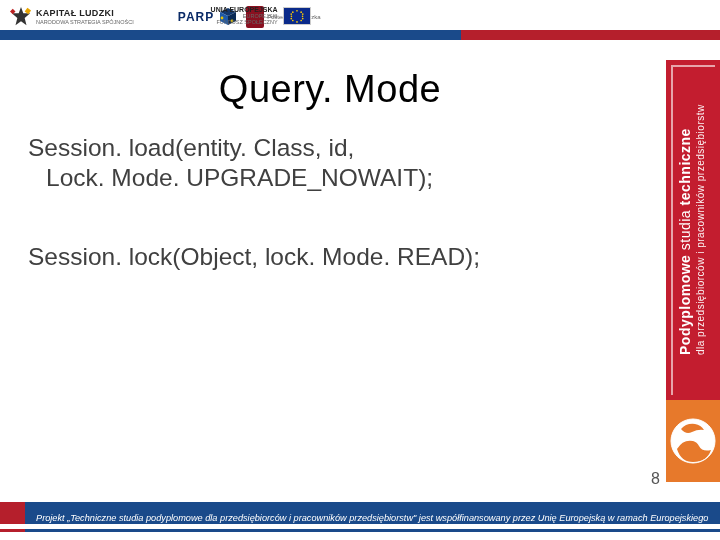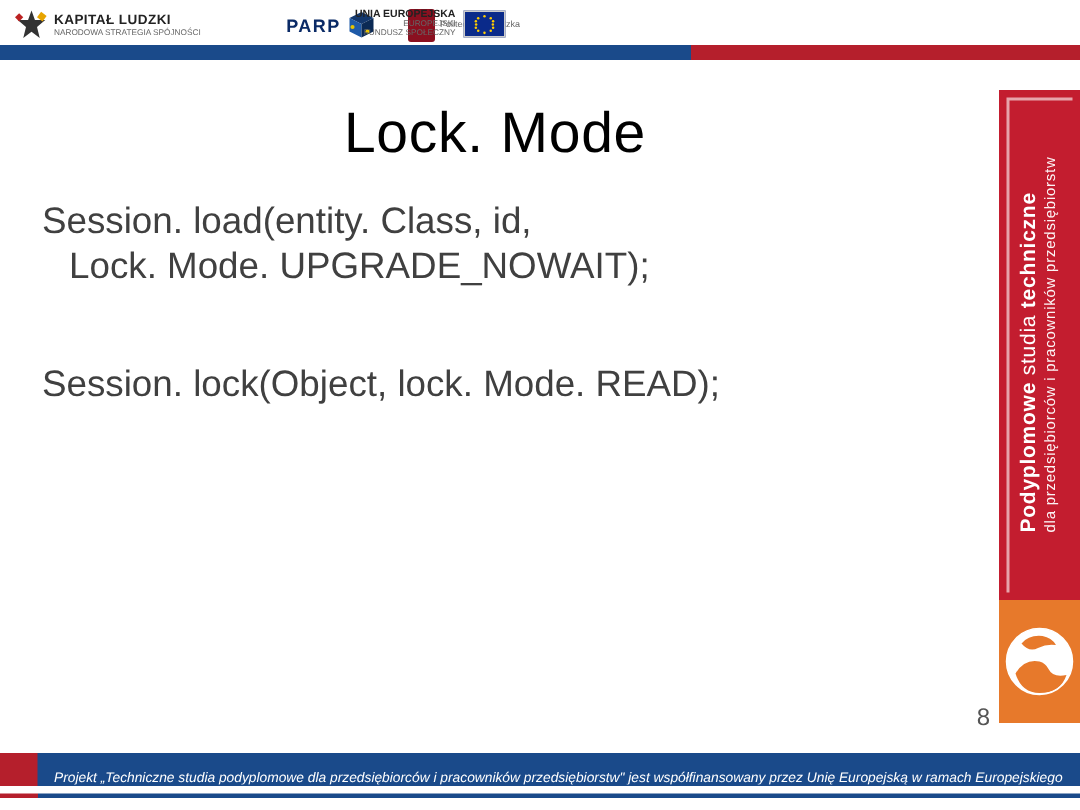--- a/index.html
+++ b/index.html
@@ -24,21 +24,21 @@
   }
   .header-stripe {
     position: absolute;
     top: 30px; left: 0; right: 0;
     height: 10px;
     background: linear-gradient(to right, #1a4a8a 0 64%, #b51f2c 64% 100%);
   }
   .logo-row {
     position: absolute;
     top: 6px; left: 10px;
-    display: flex; align-items: center; gap: 21px;
+    display: flex; align-items: center; gap: 8px;
     font-size: 7px; color: #444; line-height: 1;
   }
   .logo-kapital { display: flex; gap: 4px; align-items: center; }
   .logo-kapital .mark {
     width: 22px; height: 22px; position: relative;
   }
   .logo-kapital .mark svg { display: block; }
   .logo-kapital .txt b { font-size: 9px; color:#222; letter-spacing: .3px; }
   .logo-kapital .txt span { font-size: 5.5px; color:#666; }
 
@@ -232,21 +232,21 @@
       <svg class="globe-icon" viewBox="0 0 52 52">
         <circle cx="26" cy="26" r="22" fill="#fff"></circle>
         <path d="M10 34 q6 -10 16 -8 q4 1 6 5 q3 6 12 4 q-4 12 -18 12 q-12 0 -16 -13z" fill="#e7792b"></path>
         <path d="M14 14 q5 -6 14 -5 q6 1 9 6 q-6 -1 -12 2 q-6 3 -11 -3z" fill="#e7792b"></path>
         <circle cx="26" cy="26" r="22" fill="none" stroke="#fff" stroke-width="1"></circle>
       </svg>
     </div>
   </div>
 
   <div class="content">
-    <h1 class="title">Lock. Mode</h1>
+    <h1 class="title">Query. Mode</h1>
 
     <p class="body-line">
       <span>Session. load(entity. Class, id,</span><br>
       <span class="indent">Lock. Mode. UPGRADE_NOWAIT);</span>
     </p>
 
     <p class="body-line">Session. lock(Object, lock. Mode. READ);</p>
 
   </div>
 

